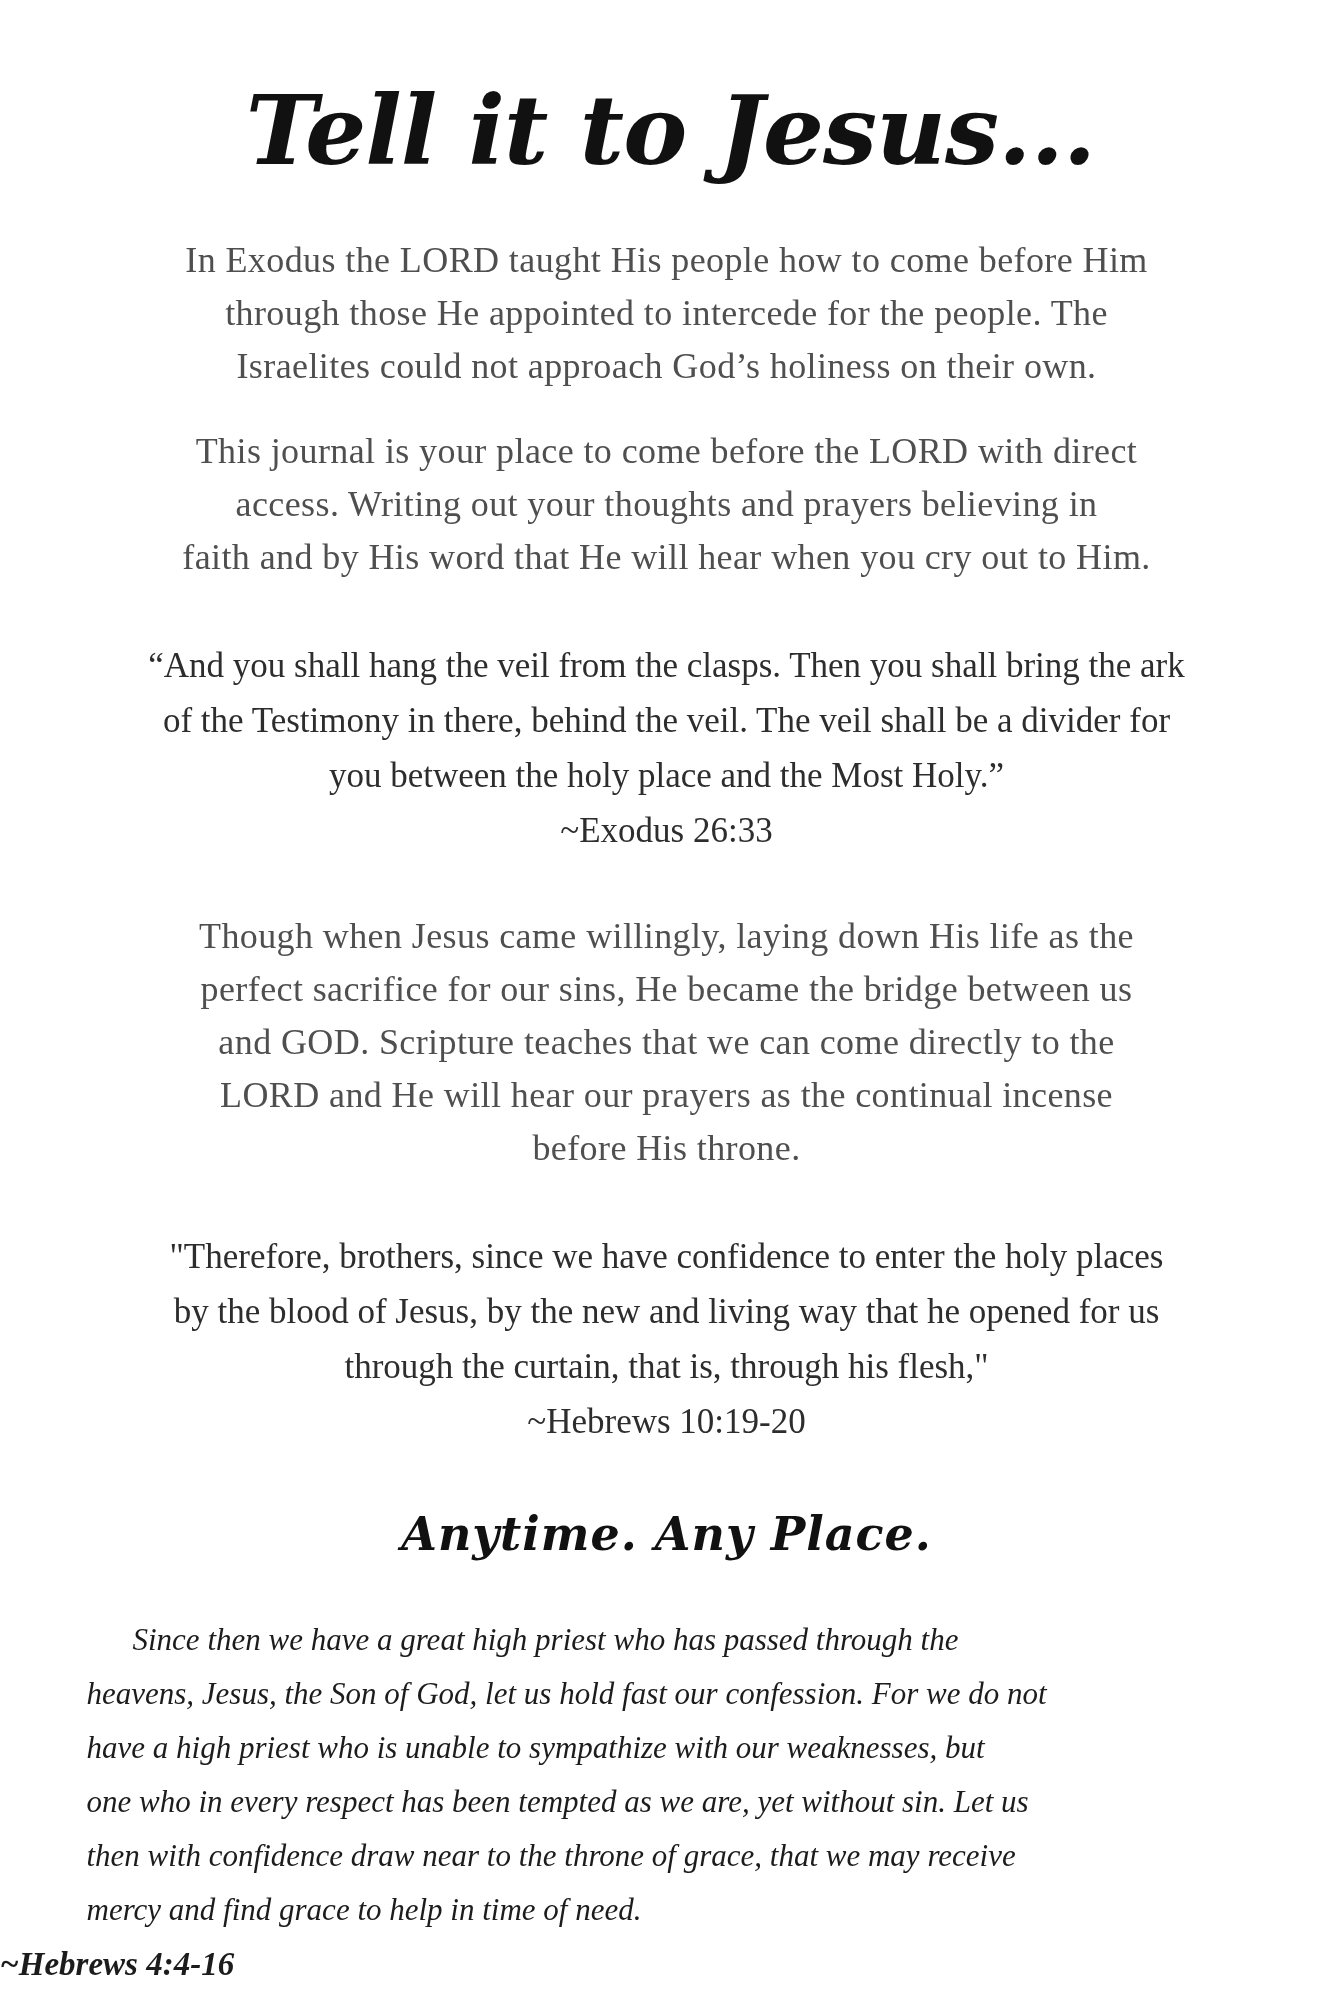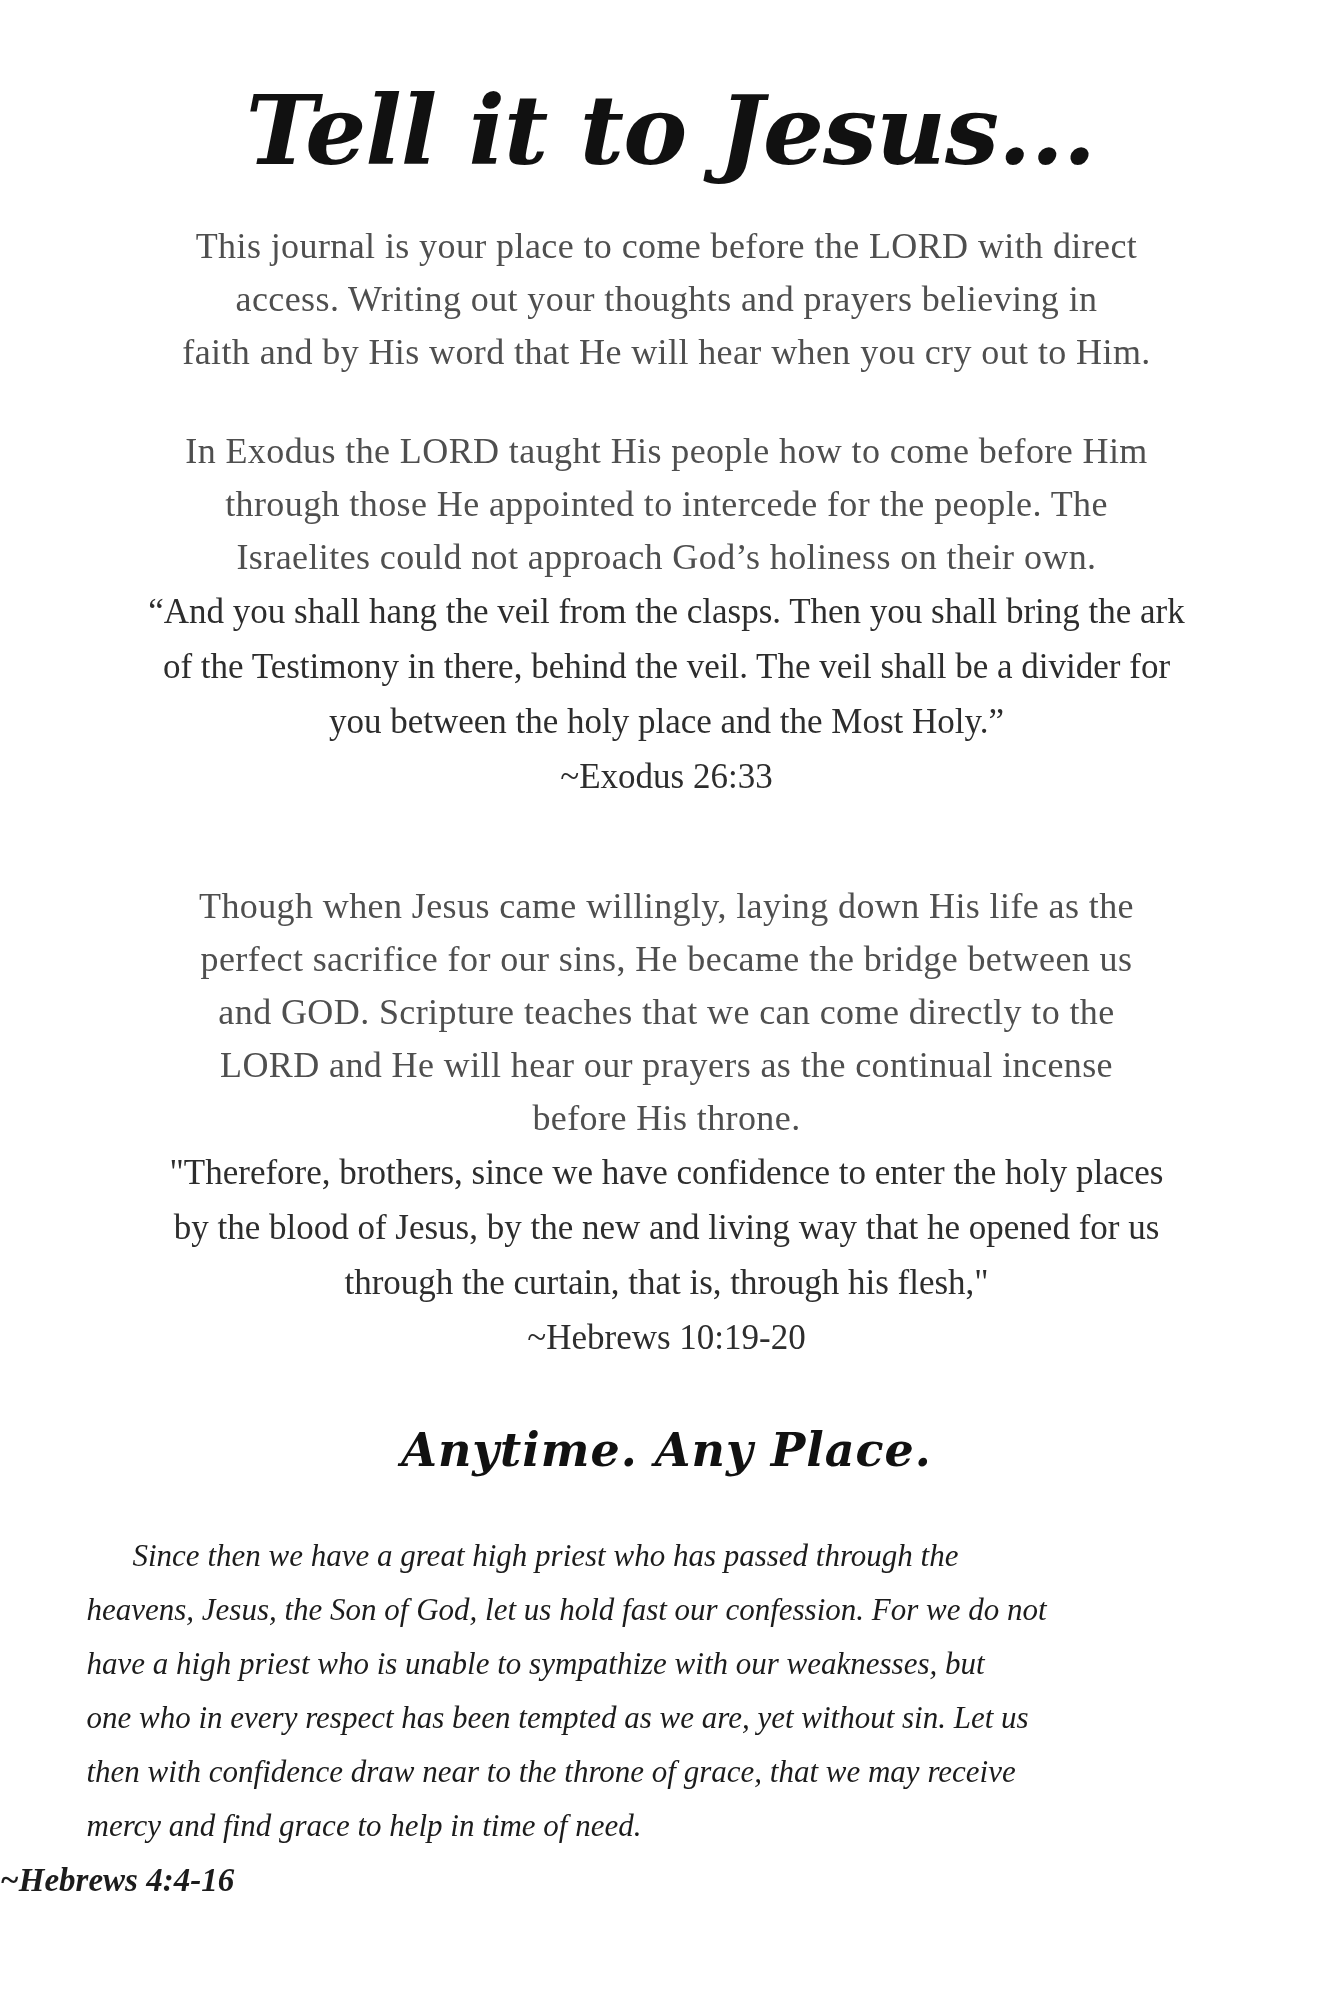--- a/index.html
+++ b/index.html
@@ -48,32 +48,32 @@
     color:var(--body-ink);
     font-size:36px;
     line-height:53px;
     letter-spacing:0.4px;
     text-align:center;
     width:1200px;
     margin:0 auto;
   }
   .mt-p1{margin-top:32px;}
   .mt-p2{margin-top:46px;}
-  .mt-p3{margin-top:76px;}
+  .mt-p3{margin-top:52px;}
   
   .quote-par{
     font-family:"Liberation Serif","DejaVu Serif",serif;
     color:var(--quote-ink);
     font-size:35px;
     line-height:55px;
     text-align:center;
     width:1210px;
     margin:0 auto;
   }
-  .mt-q{}
+  .mt-q{margin-top:54px;}
   .quote-ref{
     font-family:"Liberation Serif","DejaVu Serif",serif;
     color:var(--quote-ink);
     font-size:35px;
     line-height:55px;
     text-align:center;
   }
   
   .emph-par{
     font-family:"Liberation Serif","DejaVu Serif",serif;
@@ -97,27 +97,27 @@
     text-align:left;
   }
 </style>
 </head>
 <body>
 
 <div class="page">
 
   <div class="script page-title">Tell it to Jesus...</div>
 
+  <div class="body-par prewrap mt-p2">In Exodus the LORD taught His people how to come before Him
+through those He appointed to intercede for the people. The
+Israelites could not approach God’s holiness on their own.</div>
+
   <div class="body-par prewrap mt-p1">This journal is your place to come before the LORD with direct
 access. Writing out your thoughts and prayers believing in
 faith and by His word that He will hear when you cry out to Him.</div>
-
-  <div class="body-par prewrap mt-p2">In Exodus the LORD taught His people how to come before Him
-through those He appointed to intercede for the people. The
-Israelites could not approach God’s holiness on their own.</div>
 
   <div class="quote-par prewrap mt-q">“And you shall hang the veil from the clasps. Then you shall bring the ark
 of the Testimony in there, behind the veil. The veil shall be a divider for
 you between the holy place and the Most Holy.”</div>
   <div class="quote-ref">~Exodus 26:33</div>
 
   <div class="body-par prewrap mt-p3">Though when Jesus came willingly, laying down His life as the
 perfect sacrifice for our sins, He became the bridge between us
 and GOD. Scripture teaches that we can come directly to the
 LORD and He will hear our prayers as the continual incense

